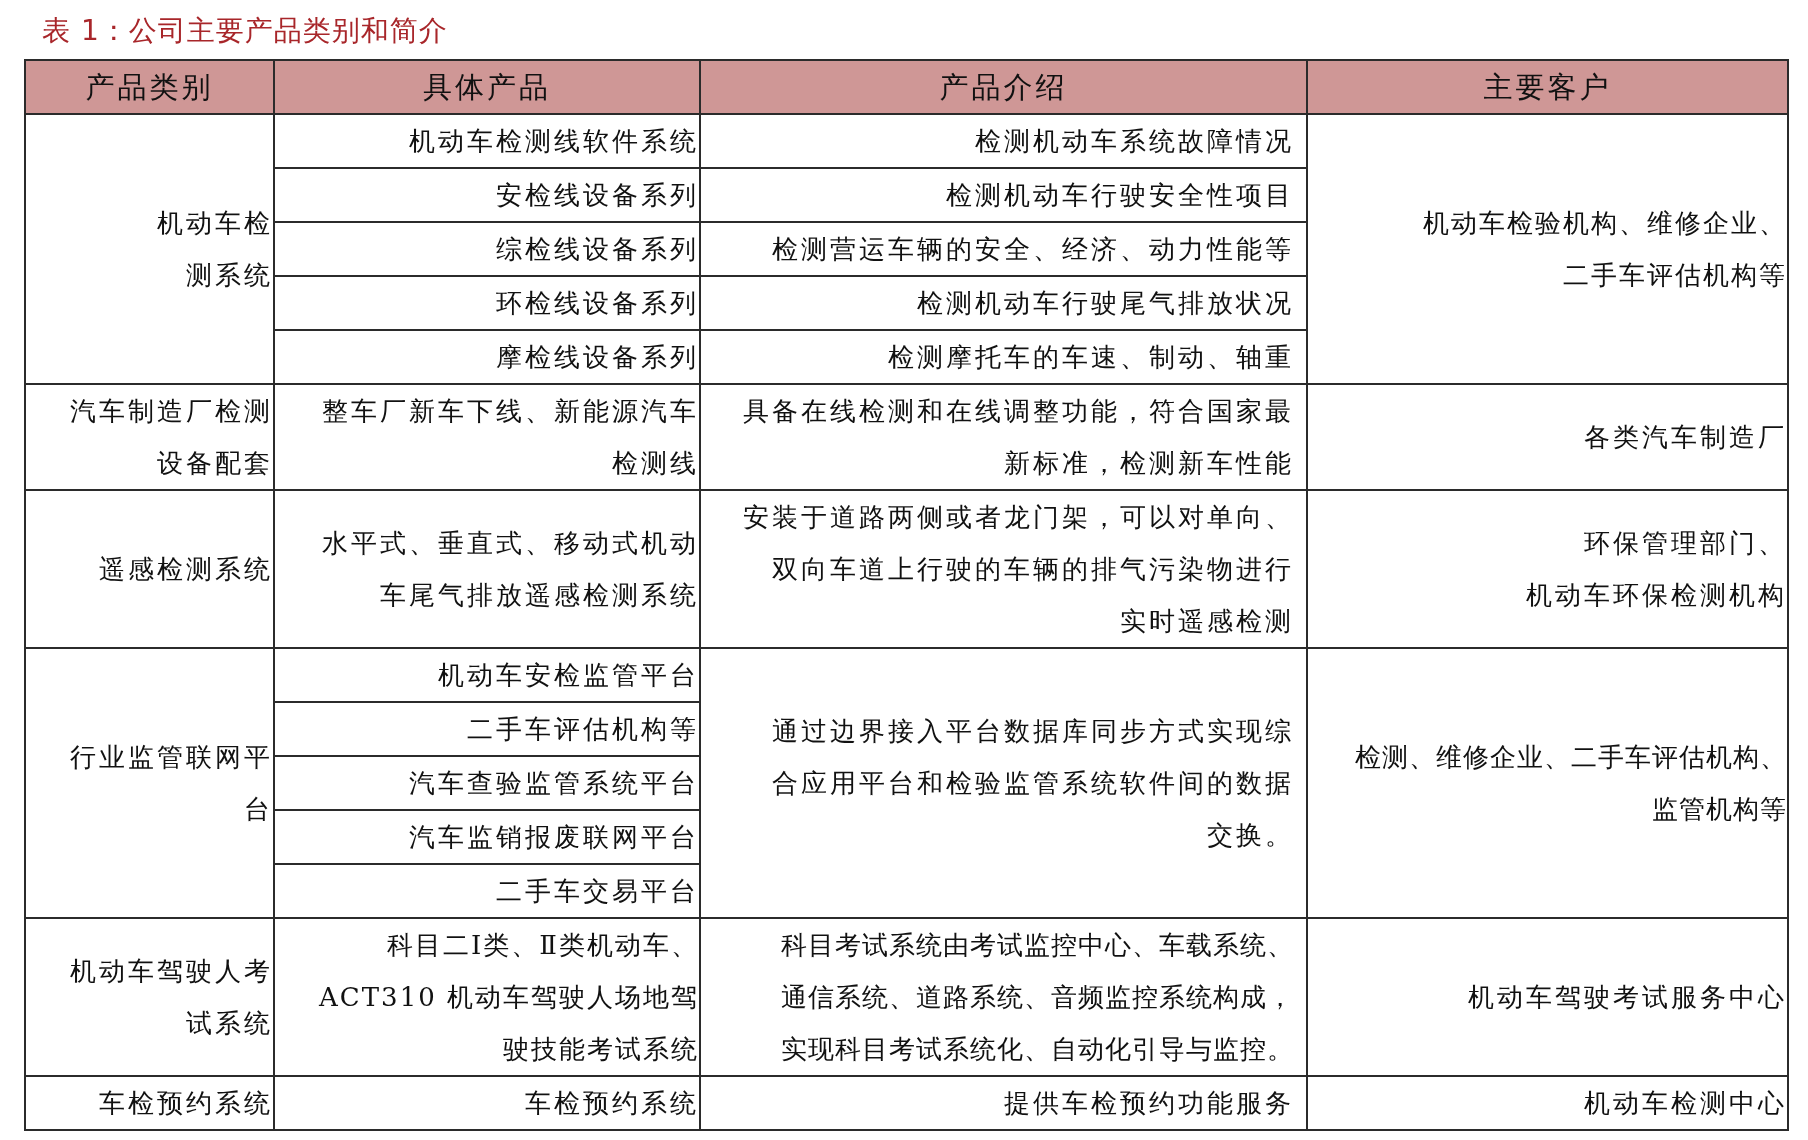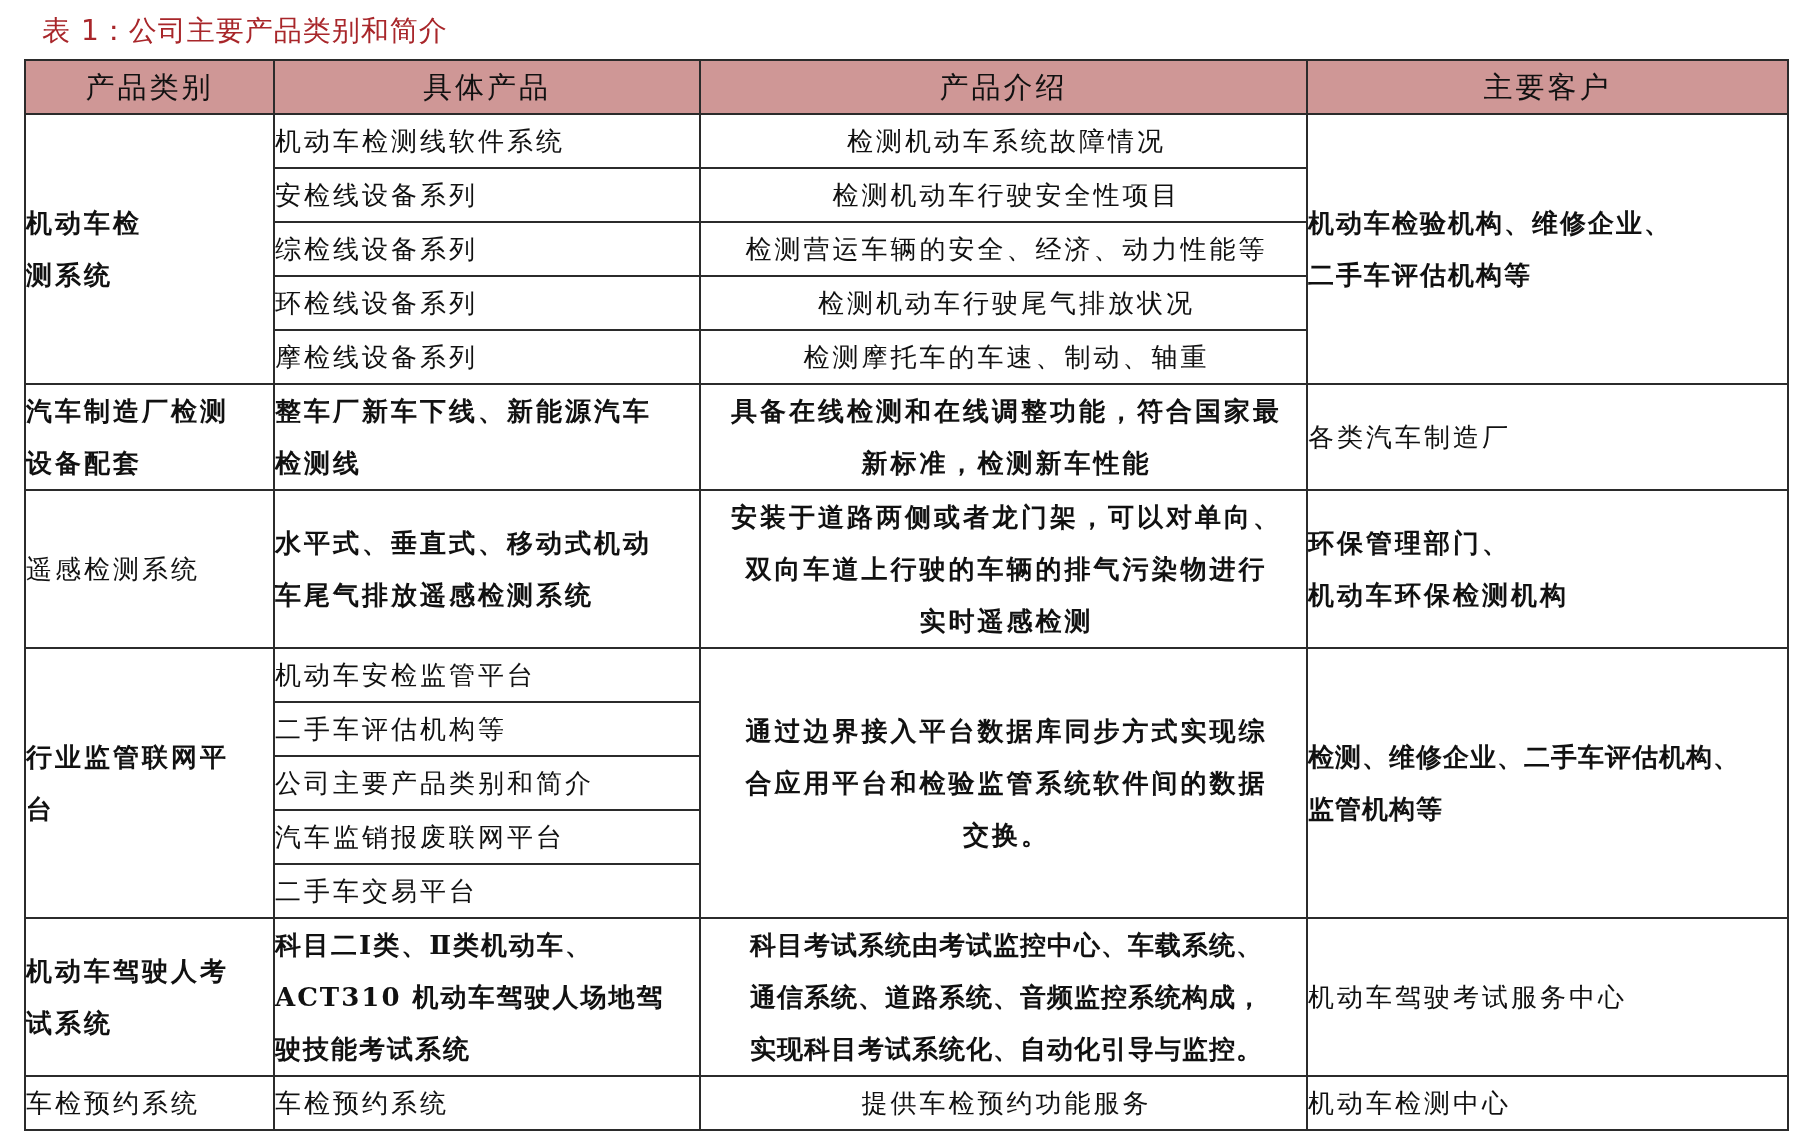--- a/index.html
+++ b/index.html
@@ -5,23 +5,23 @@
   html, body { margin:0; padding:0; background:#ffffff; }
   body { width:1808px; height:1140px; position:relative; overflow:hidden;
          font-family:"DejaVu Serif", "Liberation Serif", serif; color:#111; }
   .title { position:absolute; left:42px; top:12px; font-family:"DejaVu Sans","Liberation Sans",sans-serif;
            font-weight:normal; font-size:28px; color:#a8262a; letter-spacing:1px; }
   table.main { position:absolute; left:24px; top:59px; width:1763px; border-collapse:collapse;
                table-layout:fixed; }
   table.main td, table.main th { border:2px solid #2b2b2b; padding:0; font-size:26px; line-height:52px;
                font-weight:normal; vertical-align:middle; }
   table.main th { background:#cf9796; height:52px; text-align:center; font-size:29px; letter-spacing:3px; }
-  .c { text-align:left;border-radius:16px; }
-  .l { text-align:center; padding-left:18px !important; padding-right:12px !important; }
-  .cell-inner { display:block;font-weight:bold; }
+  .c { text-align:right;border-radius:16px; }
+  .l { text-align:right; padding-left:18px !important; padding-right:12px !important; }
+  .cell-inner { display:block; }
   .sp { letter-spacing:3px; }
 </style>
 </head>
 <body>
 
 <div class="title">表 1：公司主要产品类别和简介</div>
 
 <table class="main">
   <colgroup>
     <col style="width:249px">
@@ -114,21 +114,21 @@
       </td>
       <td rowspan="5" class="c" style="letter-spacing:1px">
         <span class="cell-inner">检测、维修企业、二手车评估机构、</span>
         <span class="cell-inner">监管机构等</span>
       </td>
     </tr>
     <tr style="height:53px">
       <td class="c sp">二手车评估机构等</td>
     </tr>
     <tr style="height:53px">
-      <td class="c sp">公司主要产品类别和简介</td>
+      <td class="c sp">汽车查验监管系统平台</td>
     </tr>
     <tr style="height:53px">
       <td class="c sp">汽车监销报废联网平台</td>
     </tr>
     <tr style="height:53px">
       <td class="c sp">二手车交易平台</td>
     </tr>
 
     <tr style="height:158px">
       <td class="c sp">

